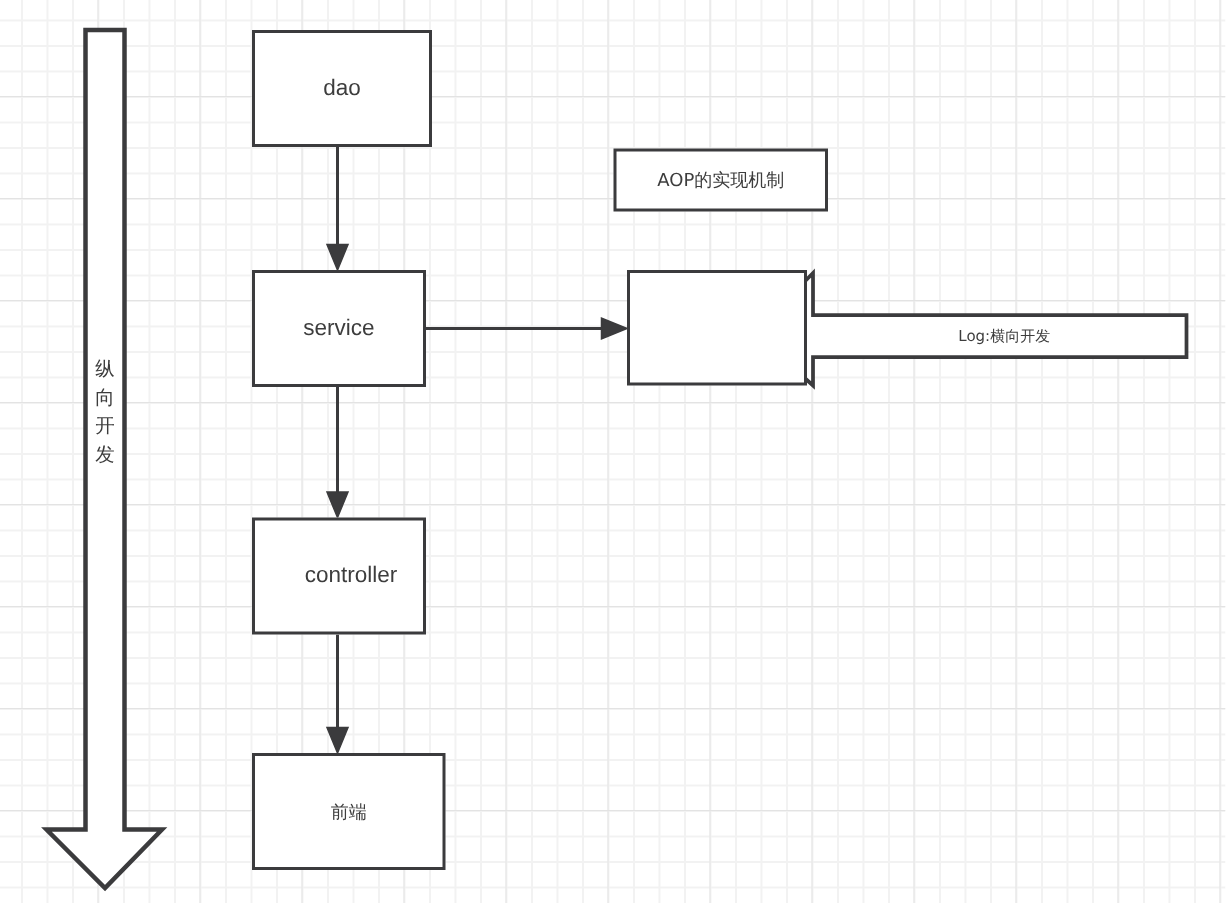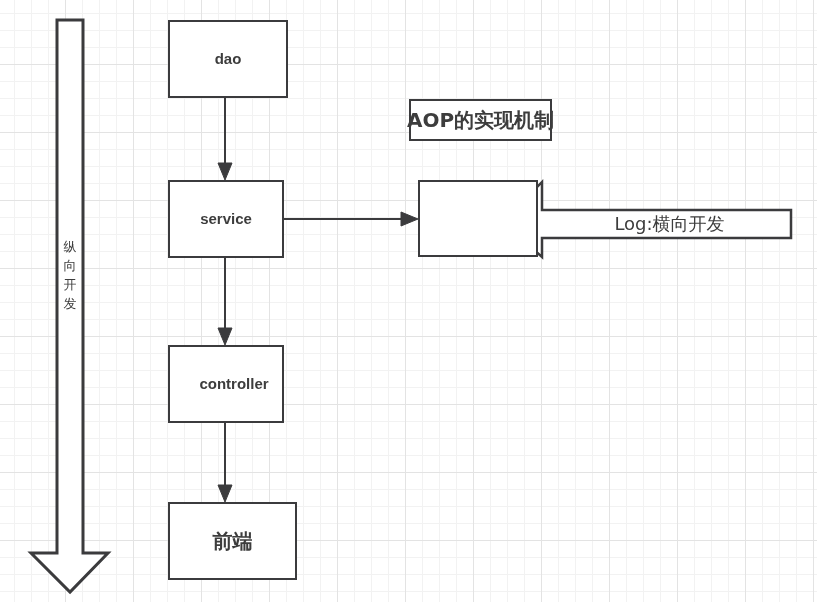--- a/index.html
+++ b/index.html
@@ -37,50 +37,49 @@
   }
   .node-box {
     position: absolute;
     box-sizing: border-box;
     border: 2px solid #3b3b3d;
     background: #ffffff;
     display: flex;
     align-items: center;
     justify-content: center;
     color: #3d3d3d;
-    font-weight: bold;
   }
   .node-label {
     font-size: 15px;
     line-height: 1.2;
     white-space: nowrap;
     color: #3d3d3d;
   }
   .label-cn {
     font-family: "DejaVu Sans", "Liberation Sans", sans-serif;
-    font-size: 20px;
+    font-size: 12px;
   }
   #box-dao   { left: 168px; top: 20px;  width: 120px; height: 78px; }
   #box-service { left: 168px; top: 180px; width: 116px; height: 78px; }
   #box-controller { left: 168px; top: 345px; width: 116px; height: 78px; padding-left: 16px; }
   #box-frontend { left: 168px; top: 502px; width: 129px; height: 78px; }
   #box-aop { left: 409px; top: 99px; width: 143px; height: 42px; }
   #box-aspect-target { left: 418px; top: 180px; width: 120px; height: 77px; }
 
   .banner-label {
     position: absolute;
     left: 548px;
     top: 210px;
     width: 243px;
     height: 28px;
     display: flex;
     align-items: center;
     justify-content: center;
     color: #3d3d3d;
-    font-size: 18px;
+    font-size: 10px;
     font-family: "DejaVu Sans", "Liberation Sans", sans-serif;
     white-space: nowrap;
     pointer-events: none;
   }
 
   .vertical-label {
     position: absolute;
     left: 57px;
     top: 238px;
     width: 26px;

